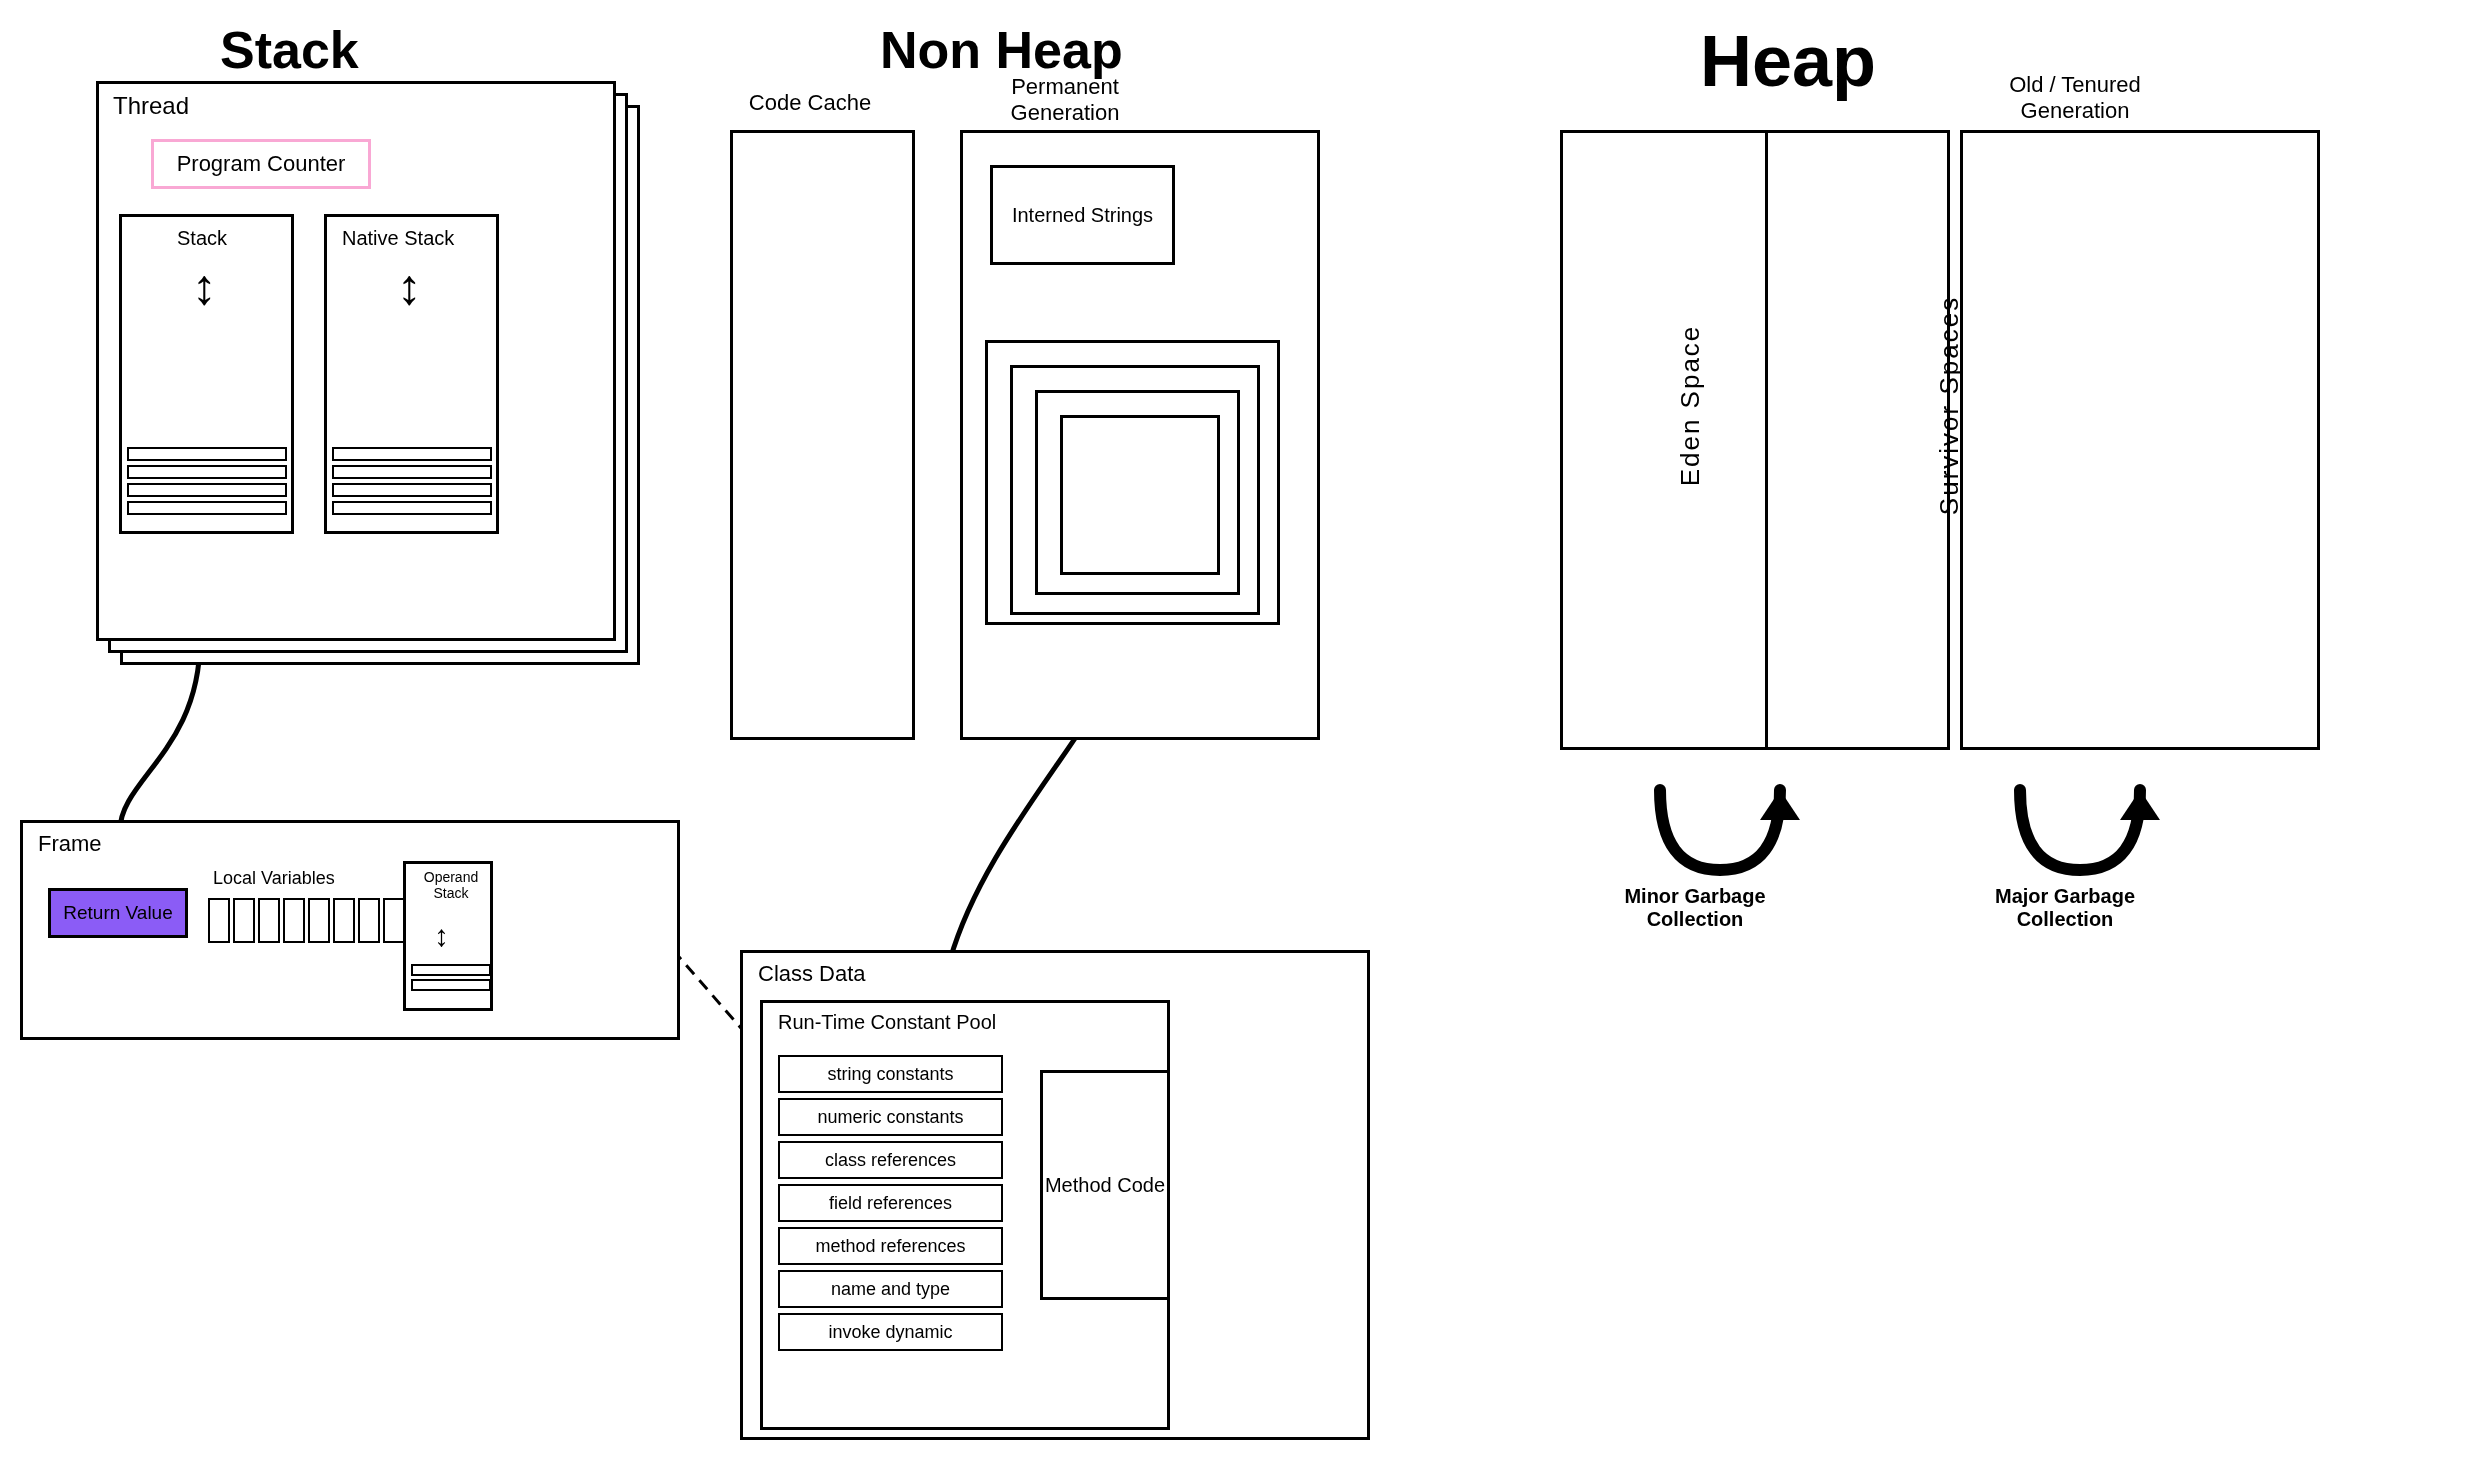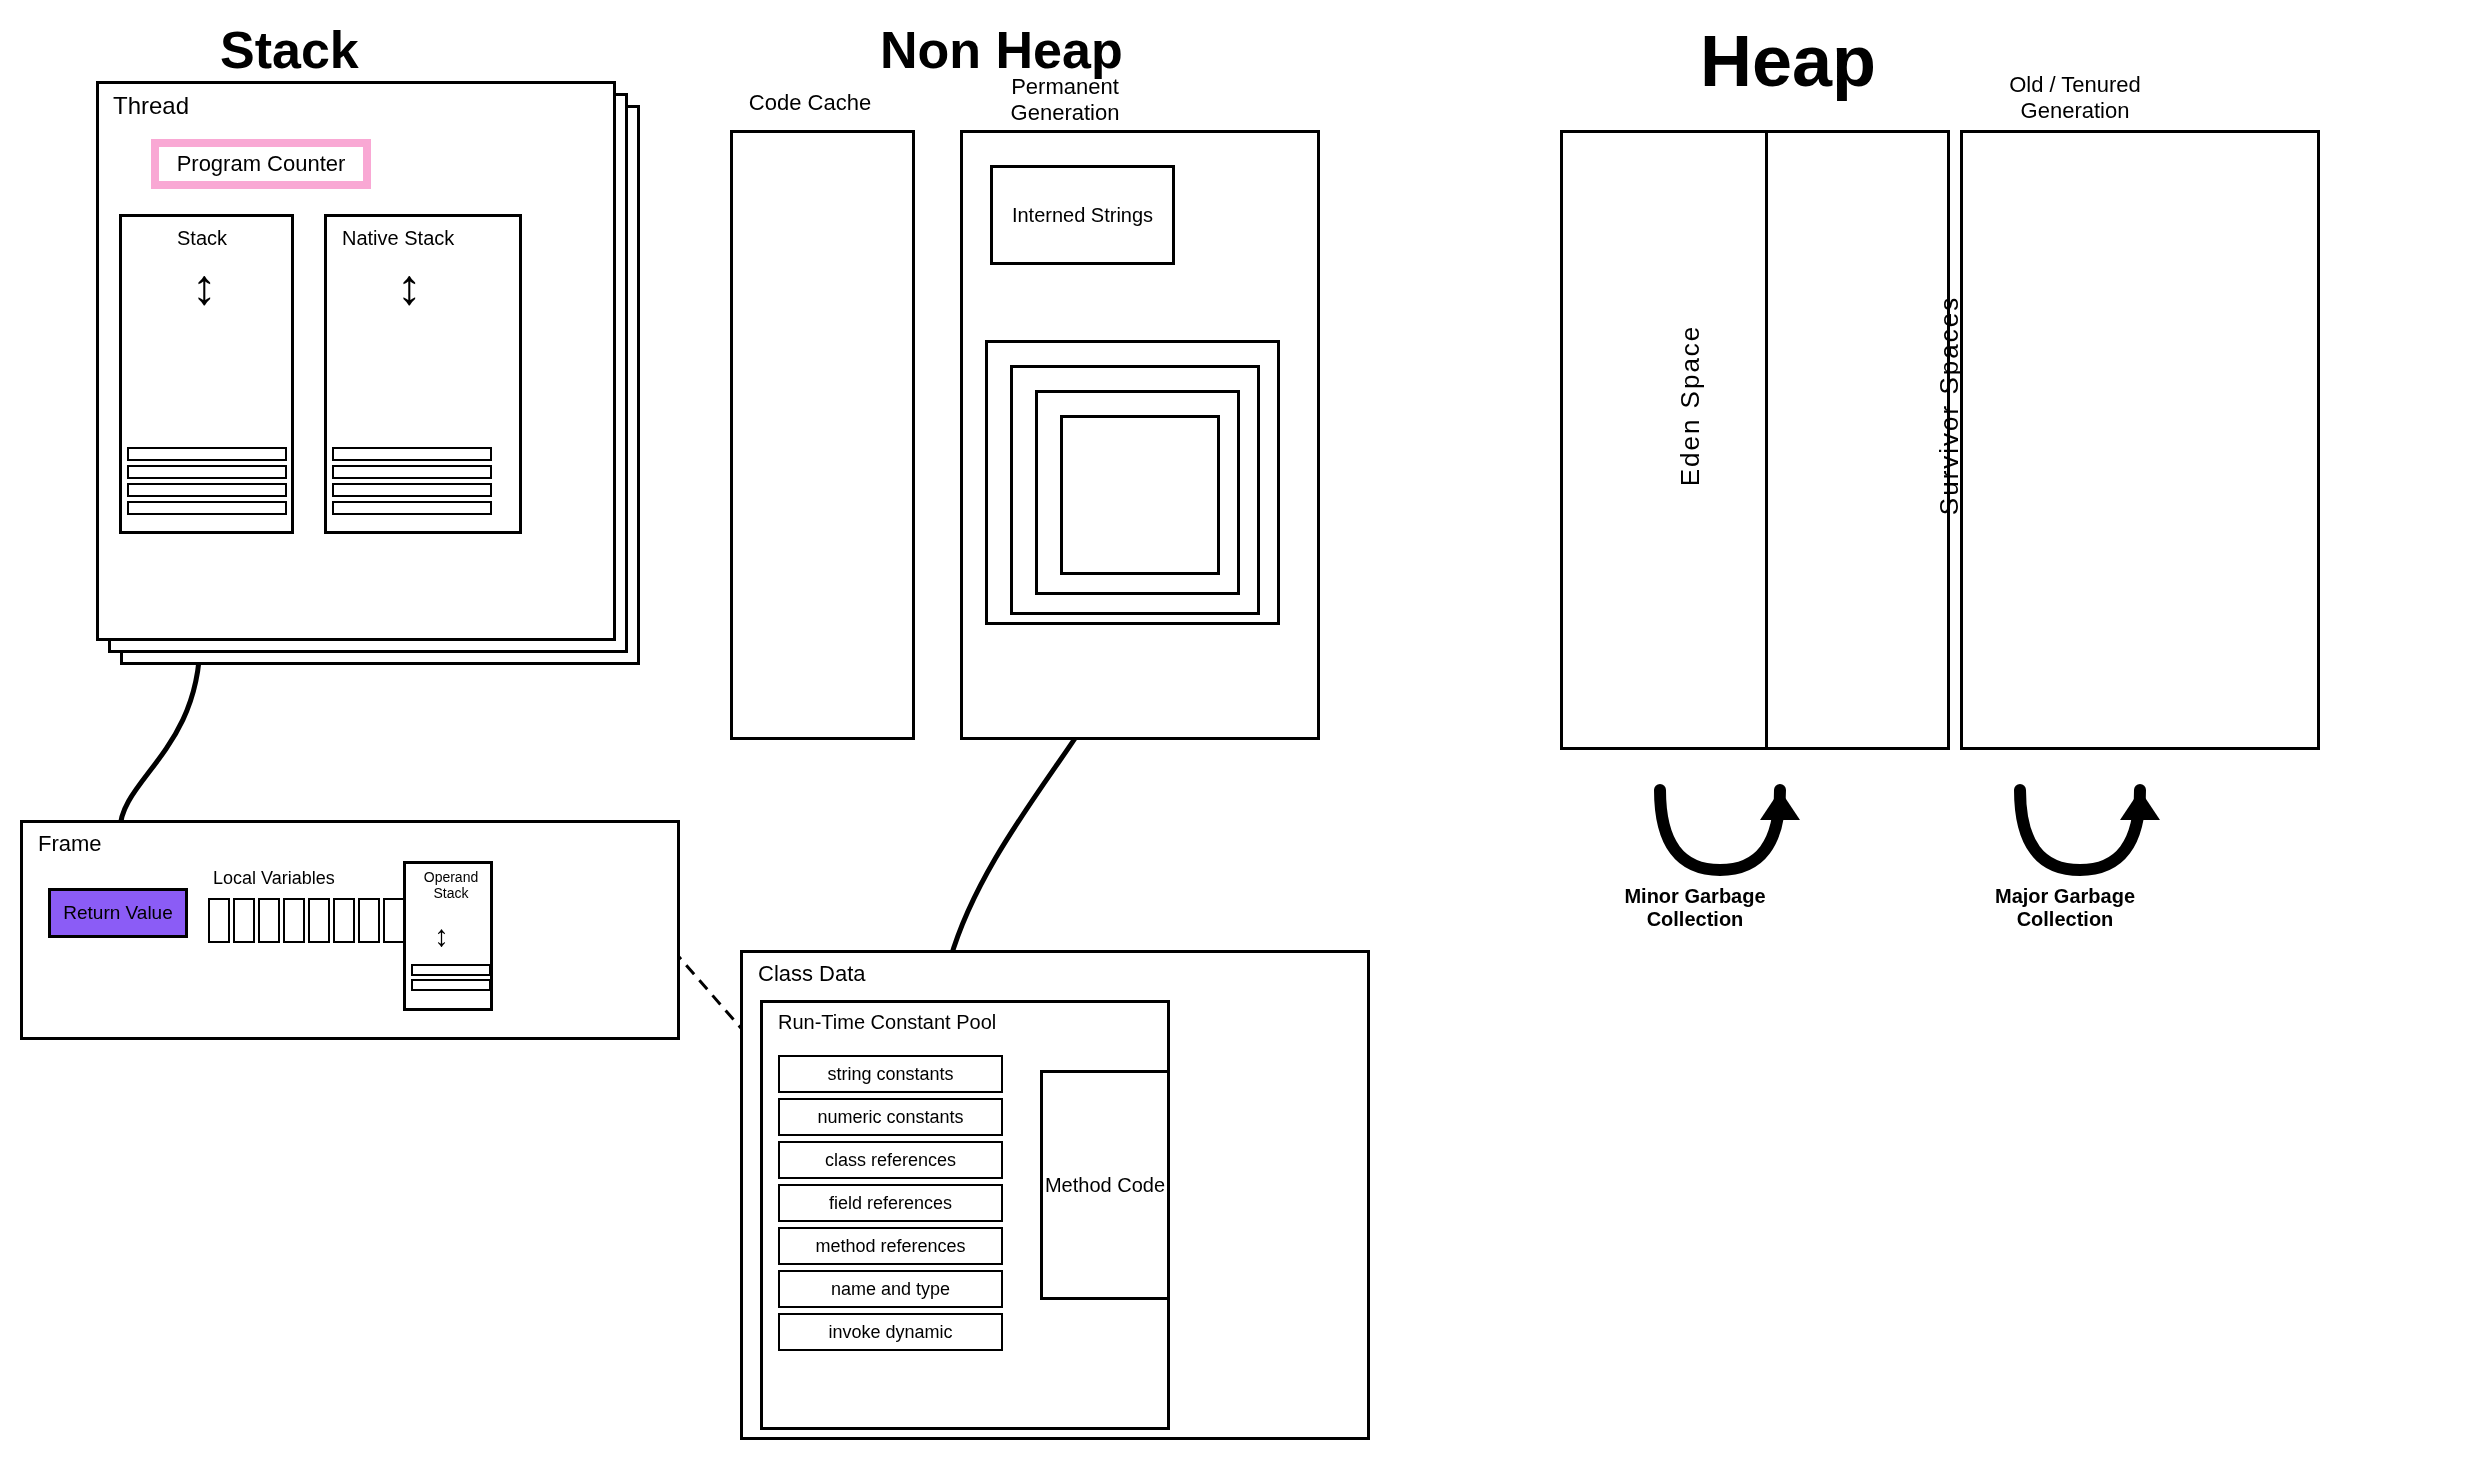--- a/index.html
+++ b/index.html
@@ -109,36 +109,36 @@
 
 <div class="section-title-stack">Stack</div>
 <div class="section-title-nonheap">Non Heap</div>
 <div class="section-title-heap">Heap</div>
 
 <div class="thread-outer-3"></div>
 <div class="thread-outer-2"></div>
 <div class="thread-outer-1">
   <div style="position:absolute;left:14px;top:8px;font-size:24px;">Thread</div>
 
-  <div style="position:absolute;left:52px;top:55px;width:220px;height:50px;border:8px solid #f9a8d4;display:flex;align-items:center;justify-content:center;font-size:22px;background:#fff;">
+  <div style="position:absolute;left:52px;top:55px;width:220px;height:50px;border:3px solid #f9a8d4;display:flex;align-items:center;justify-content:center;font-size:22px;background:#fff;">
     <span>Program Counter</span>
   </div>
 
   <div style="position:absolute;left:20px;top:130px;width:175px;height:320px;border:3px solid #000;background:#fff;">
     <div style="position:absolute;left:55px;top:10px;font-size:20px;">Stack</div>
     <div style="position:absolute;left:70px;top:45px;font-size:50px;font-weight:900;line-height:1;">↕</div>
     <div style="position:absolute;left:5px;top:230px;width:160px;">
       <div style="width:100%;height:14px;border:2px solid #000;margin-bottom:4px;background:#fff;"></div>
       <div style="width:100%;height:14px;border:2px solid #000;margin-bottom:4px;background:#fff;"></div>
       <div style="width:100%;height:14px;border:2px solid #000;margin-bottom:4px;background:#fff;"></div>
       <div style="width:100%;height:14px;border:2px solid #000;margin-bottom:4px;background:#fff;"></div>
     </div>
   </div>
 
-  <div style="position:absolute;left:225px;top:130px;width:198px;height:320px;border:3px solid #000;background:#fff;">
+  <div style="position:absolute;left:225px;top:130px;width:175px;height:320px;border:3px solid #000;background:#fff;">
     <div style="position:absolute;left:15px;top:10px;font-size:20px;">Native Stack</div>
     <div style="position:absolute;left:70px;top:45px;font-size:50px;font-weight:900;line-height:1;">↕</div>
     <div style="position:absolute;left:5px;top:230px;width:160px;">
       <div style="width:100%;height:14px;border:2px solid #000;margin-bottom:4px;background:#fff;"></div>
       <div style="width:100%;height:14px;border:2px solid #000;margin-bottom:4px;background:#fff;"></div>
       <div style="width:100%;height:14px;border:2px solid #000;margin-bottom:4px;background:#fff;"></div>
       <div style="width:100%;height:14px;border:2px solid #000;margin-bottom:4px;background:#fff;"></div>
     </div>
   </div>
 </div>

